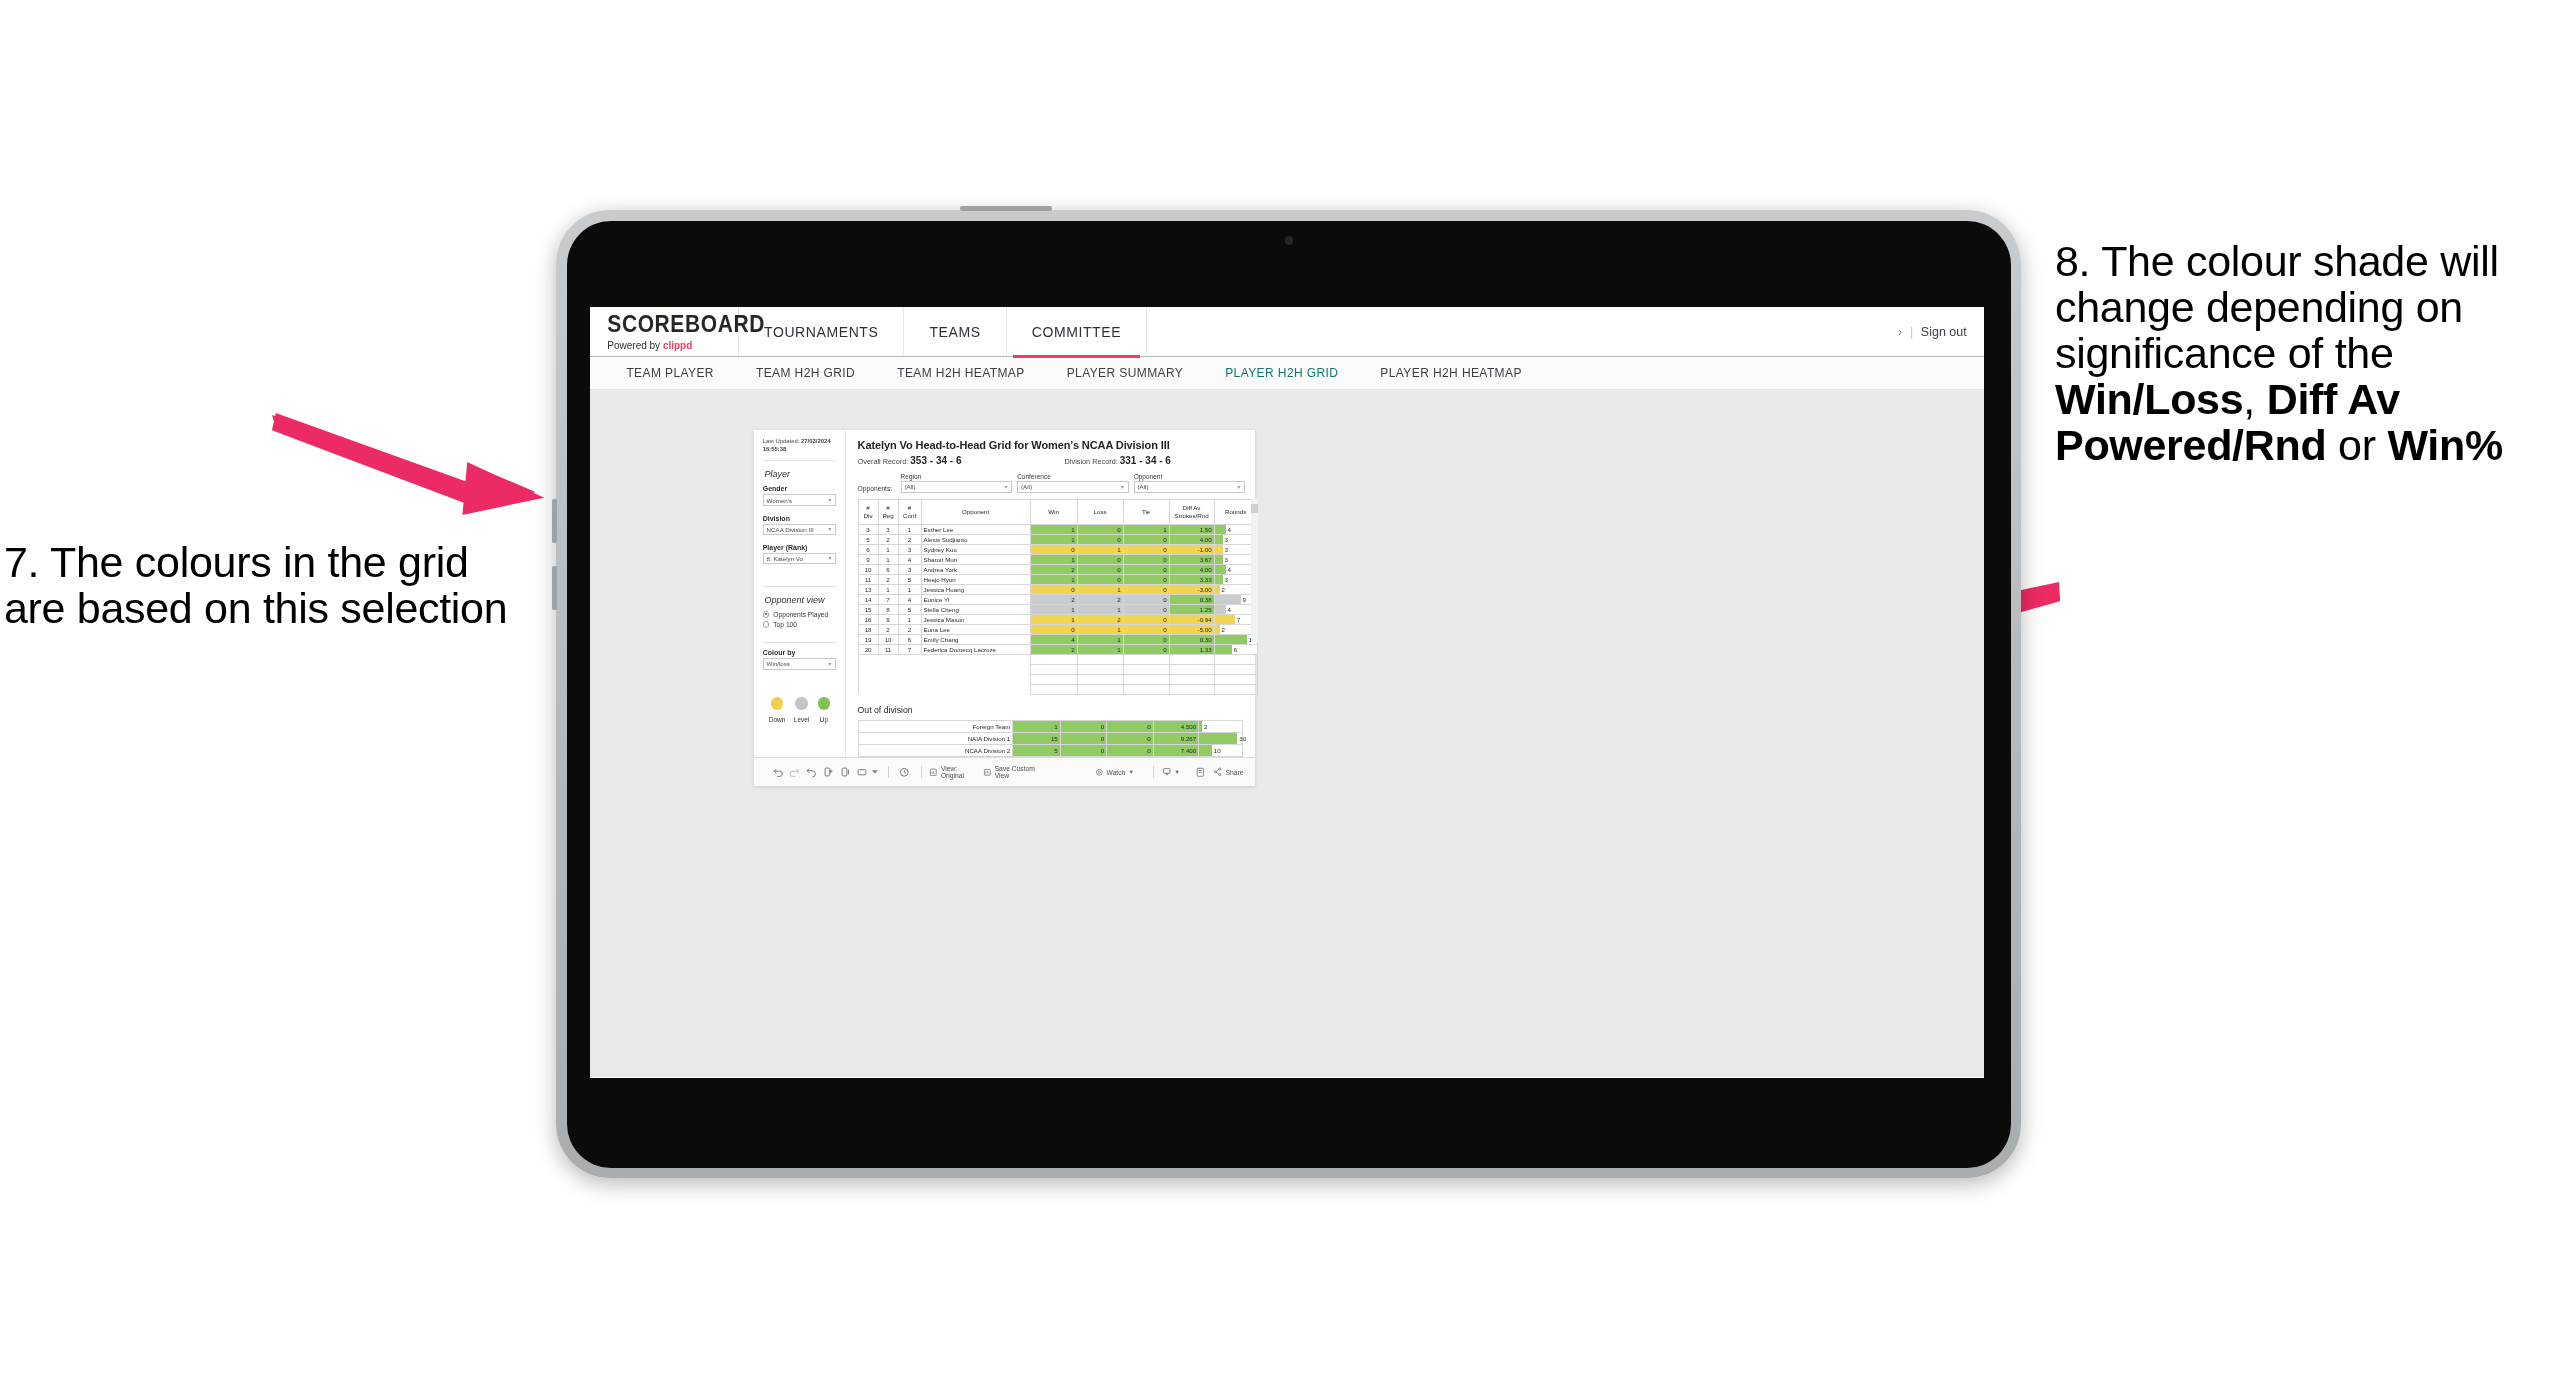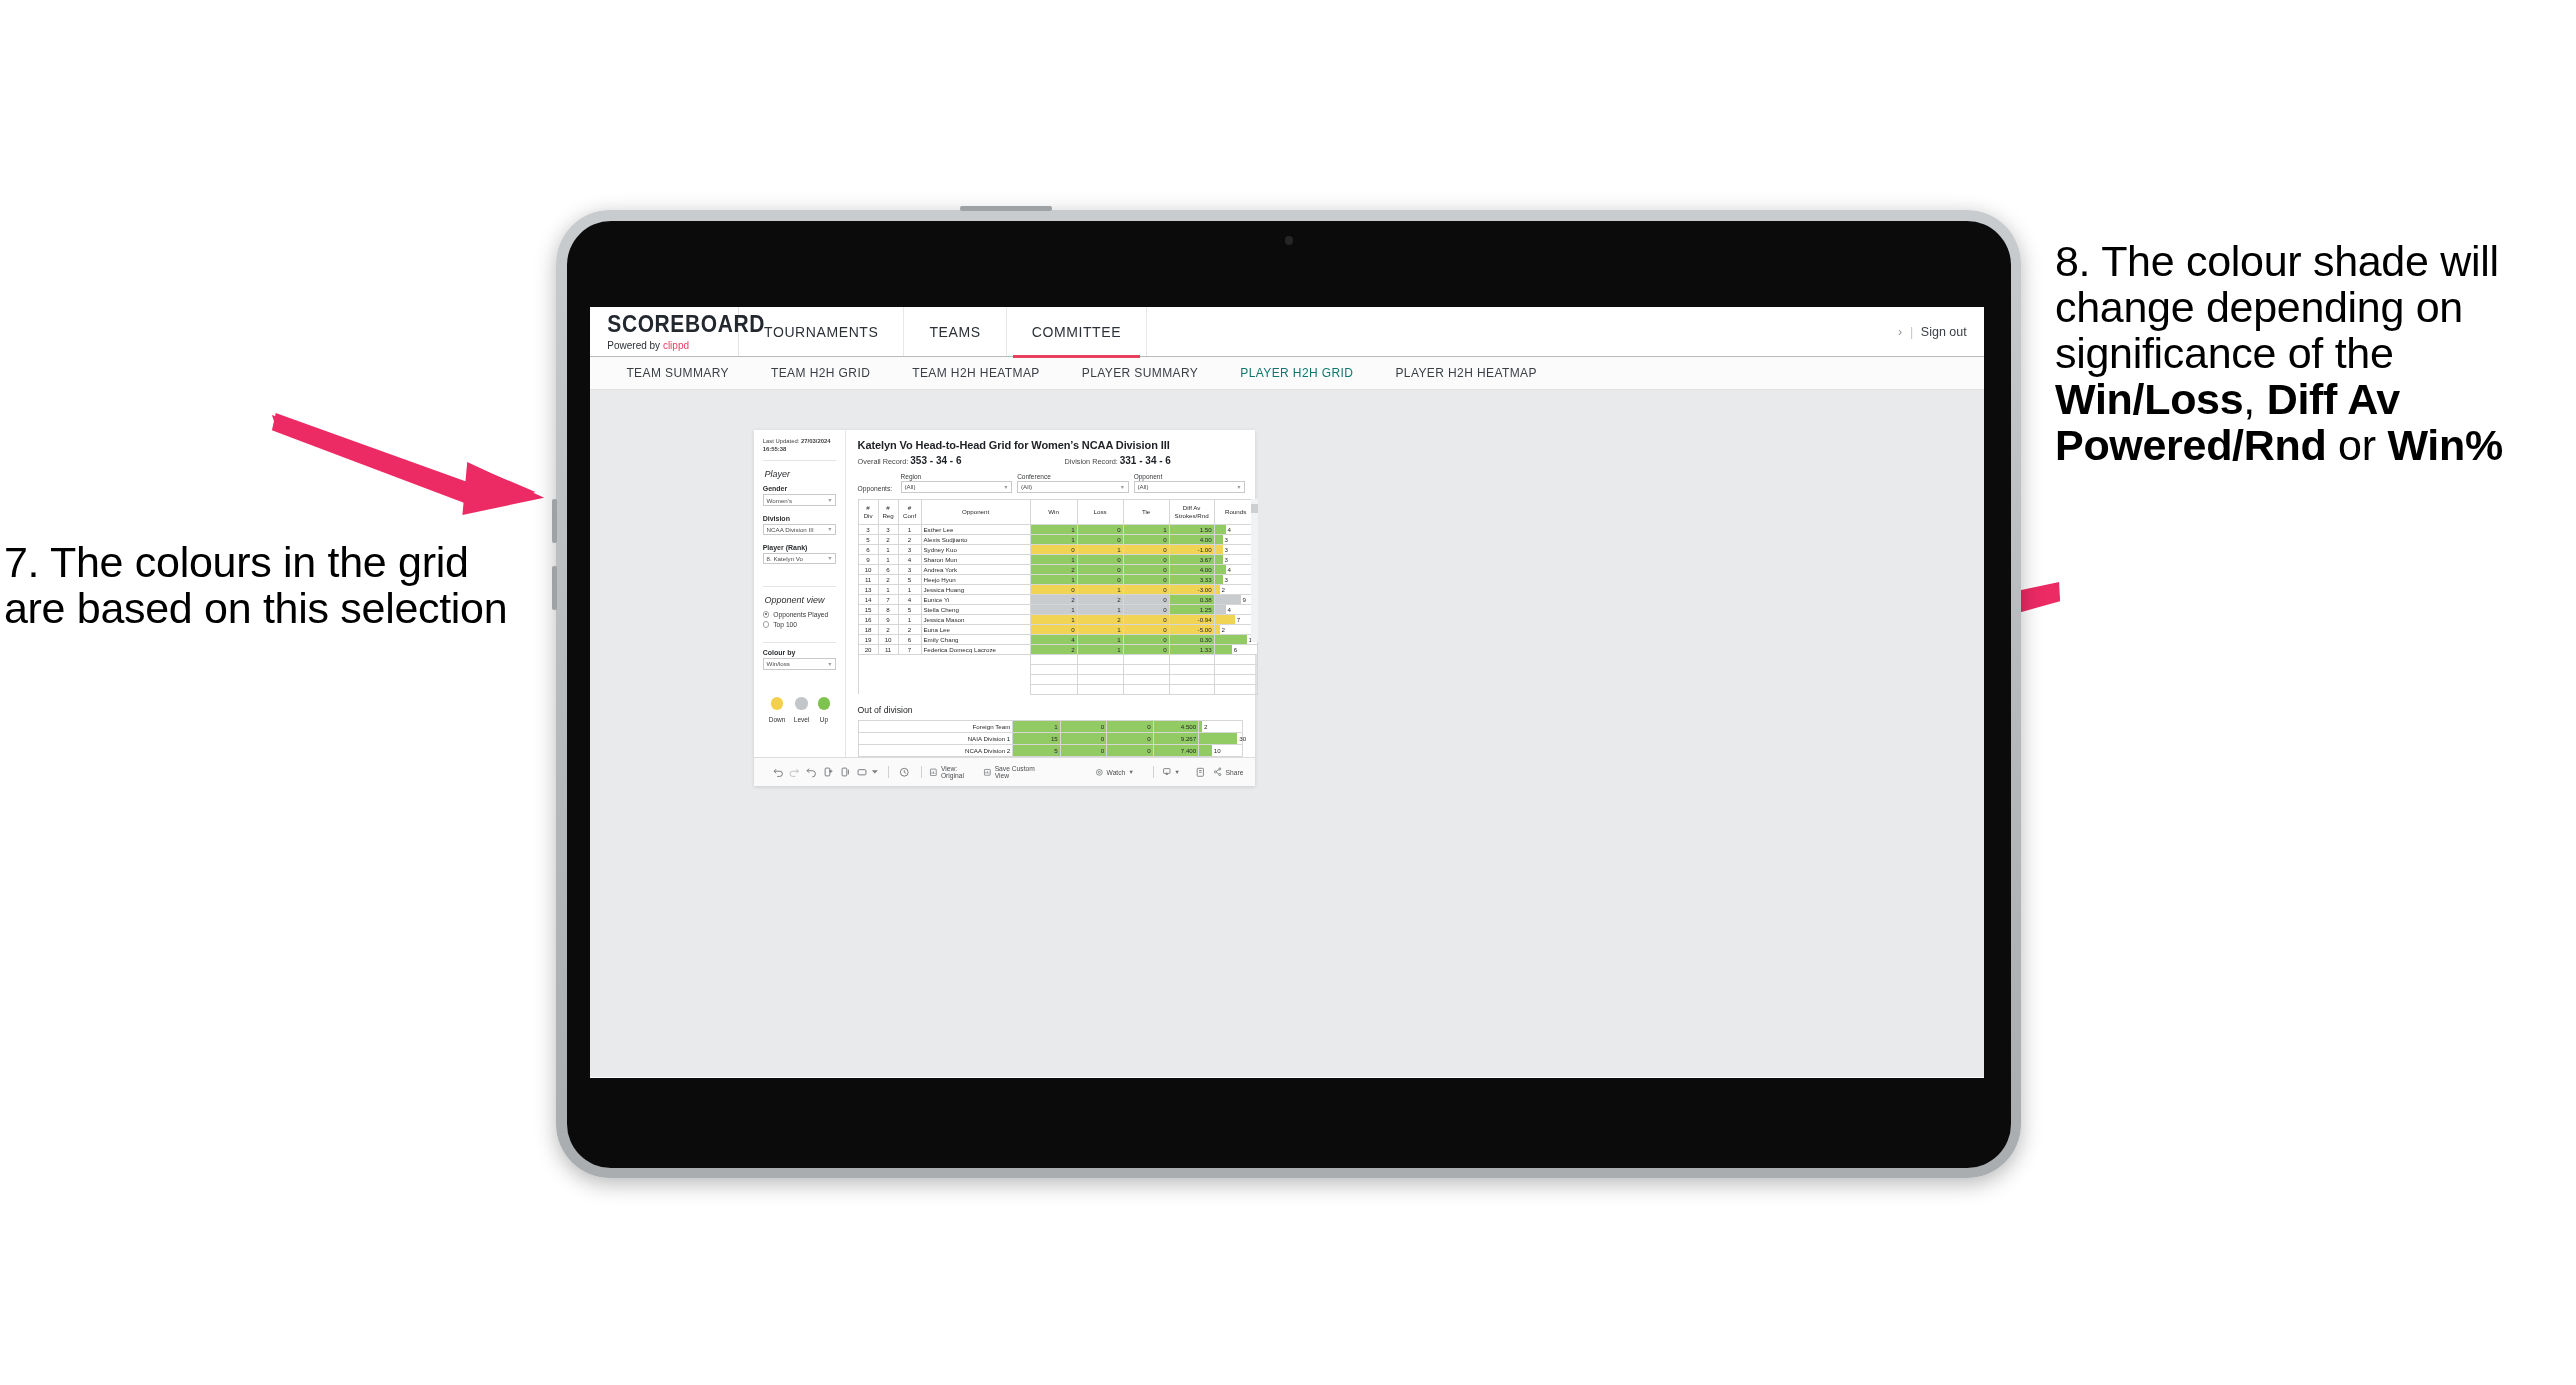--- a/index.html
+++ b/index.html
@@ -57,21 +57,21 @@
 
   
   .topbar { height: 50px; background:#fff; display:flex; align-items:stretch;
             border-bottom: 1.9px solid #b9b9b9; position:relative; }
   .brand { width:149px; display:flex; flex-direction:column; justify-content:center;
            padding-left: 17.3px; border-right:1px solid #e3e3e3; }
   .brand .bmain { font-family:"Liberation Sans", sans-serif; font-weight:700;
                   font-size:21px; letter-spacing:0.6px; color:#23282f;
                   transform: scaleY(1.12); transform-origin: left center; }
   .brand .bsub { font-size:10px; color:#2b2f36; margin-top:4.8px; }
-  .brand .bsub .pink { color:#e8415f; font-weight:400; }
+  .brand .bsub .pink { color:#e8415f; font-weight:700; }
   .topnav { display:flex; align-items:stretch; }
   .topnav a { display:flex; align-items:center; padding:1px 25px; font-size:14px;
               color:#2c3138; text-decoration:none; letter-spacing:0.6px;
               border-right:1px solid #e8e8e8; position:relative; }
   .topnav a.active::after { content:""; position:absolute; left:5.8px; right:5.8px; bottom:-1.9px;
               height:2.9px; background:#e8415f; }
   .topright { margin-left:auto; display:flex; align-items:center; gap:7.7px;
               padding-right:17.3px; font-size:12.5px; color:#3a3f46; }
   .topright .chev { color:#8b9096; font-size:12.5px; }
   .topright .sep { color:#c3c7cb; }
@@ -218,21 +218,21 @@
         <a href="#" class="active">COMMITTEE</a>
       </nav>
       <div class="topright">
         <span class="chev">›</span>
         <span class="sep">|</span>
         <span class="signout">Sign out</span>
       </div>
     </div>
 
     <div class="subnav">
-      <a href="#">TEAM SUMMARY</a>
+      <a href="#">TEAM PLAYER</a>
       <a href="#">TEAM H2H GRID</a>
       <a href="#">TEAM H2H HEATMAP</a>
       <a href="#">PLAYER SUMMARY</a>
       <a href="#" class="active">PLAYER H2H GRID</a>
       <a href="#">PLAYER H2H HEATMAP</a>
     </div>
 
     <div class="canvas">
       <div class="workbook">
 

